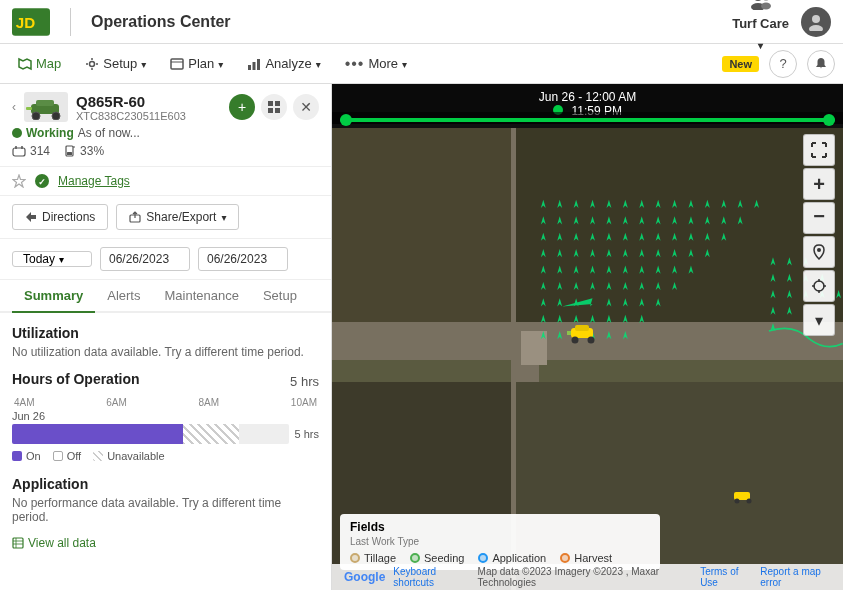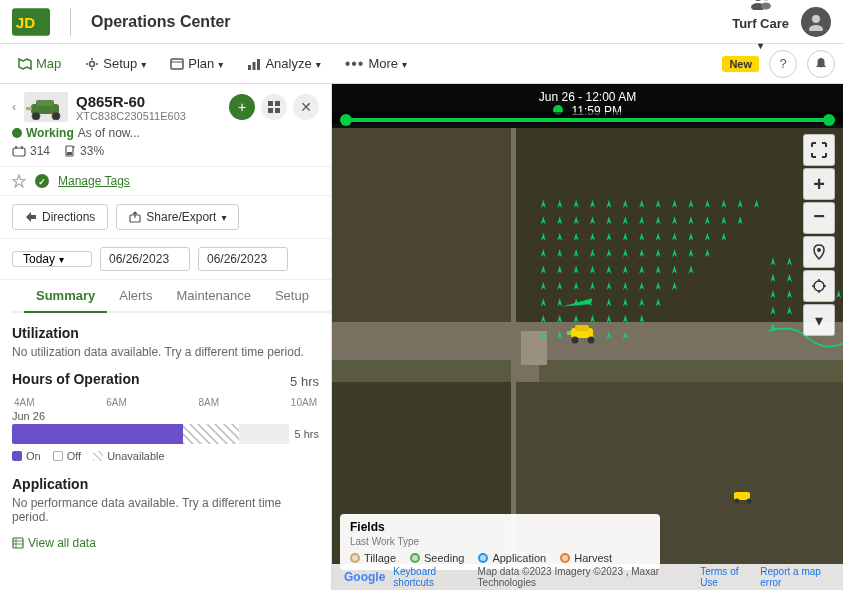--- a/index.html
+++ b/index.html
@@ -285,21 +285,20 @@
       font-size: 12px;
       width: 90px;
       color: #333;
     }
 
     
     .tabs-row {
       display: flex;
       border-bottom: 2px solid #eee;
       padding: 0 12px;
-      margin-left: 12px;
     }
     .tab {
       padding: 8px 12px;
       font-size: 13px;
       cursor: pointer;
       color: #777;
       border-bottom: 2px solid transparent;
       margin-bottom: -2px;
     }
     .tab.active {

